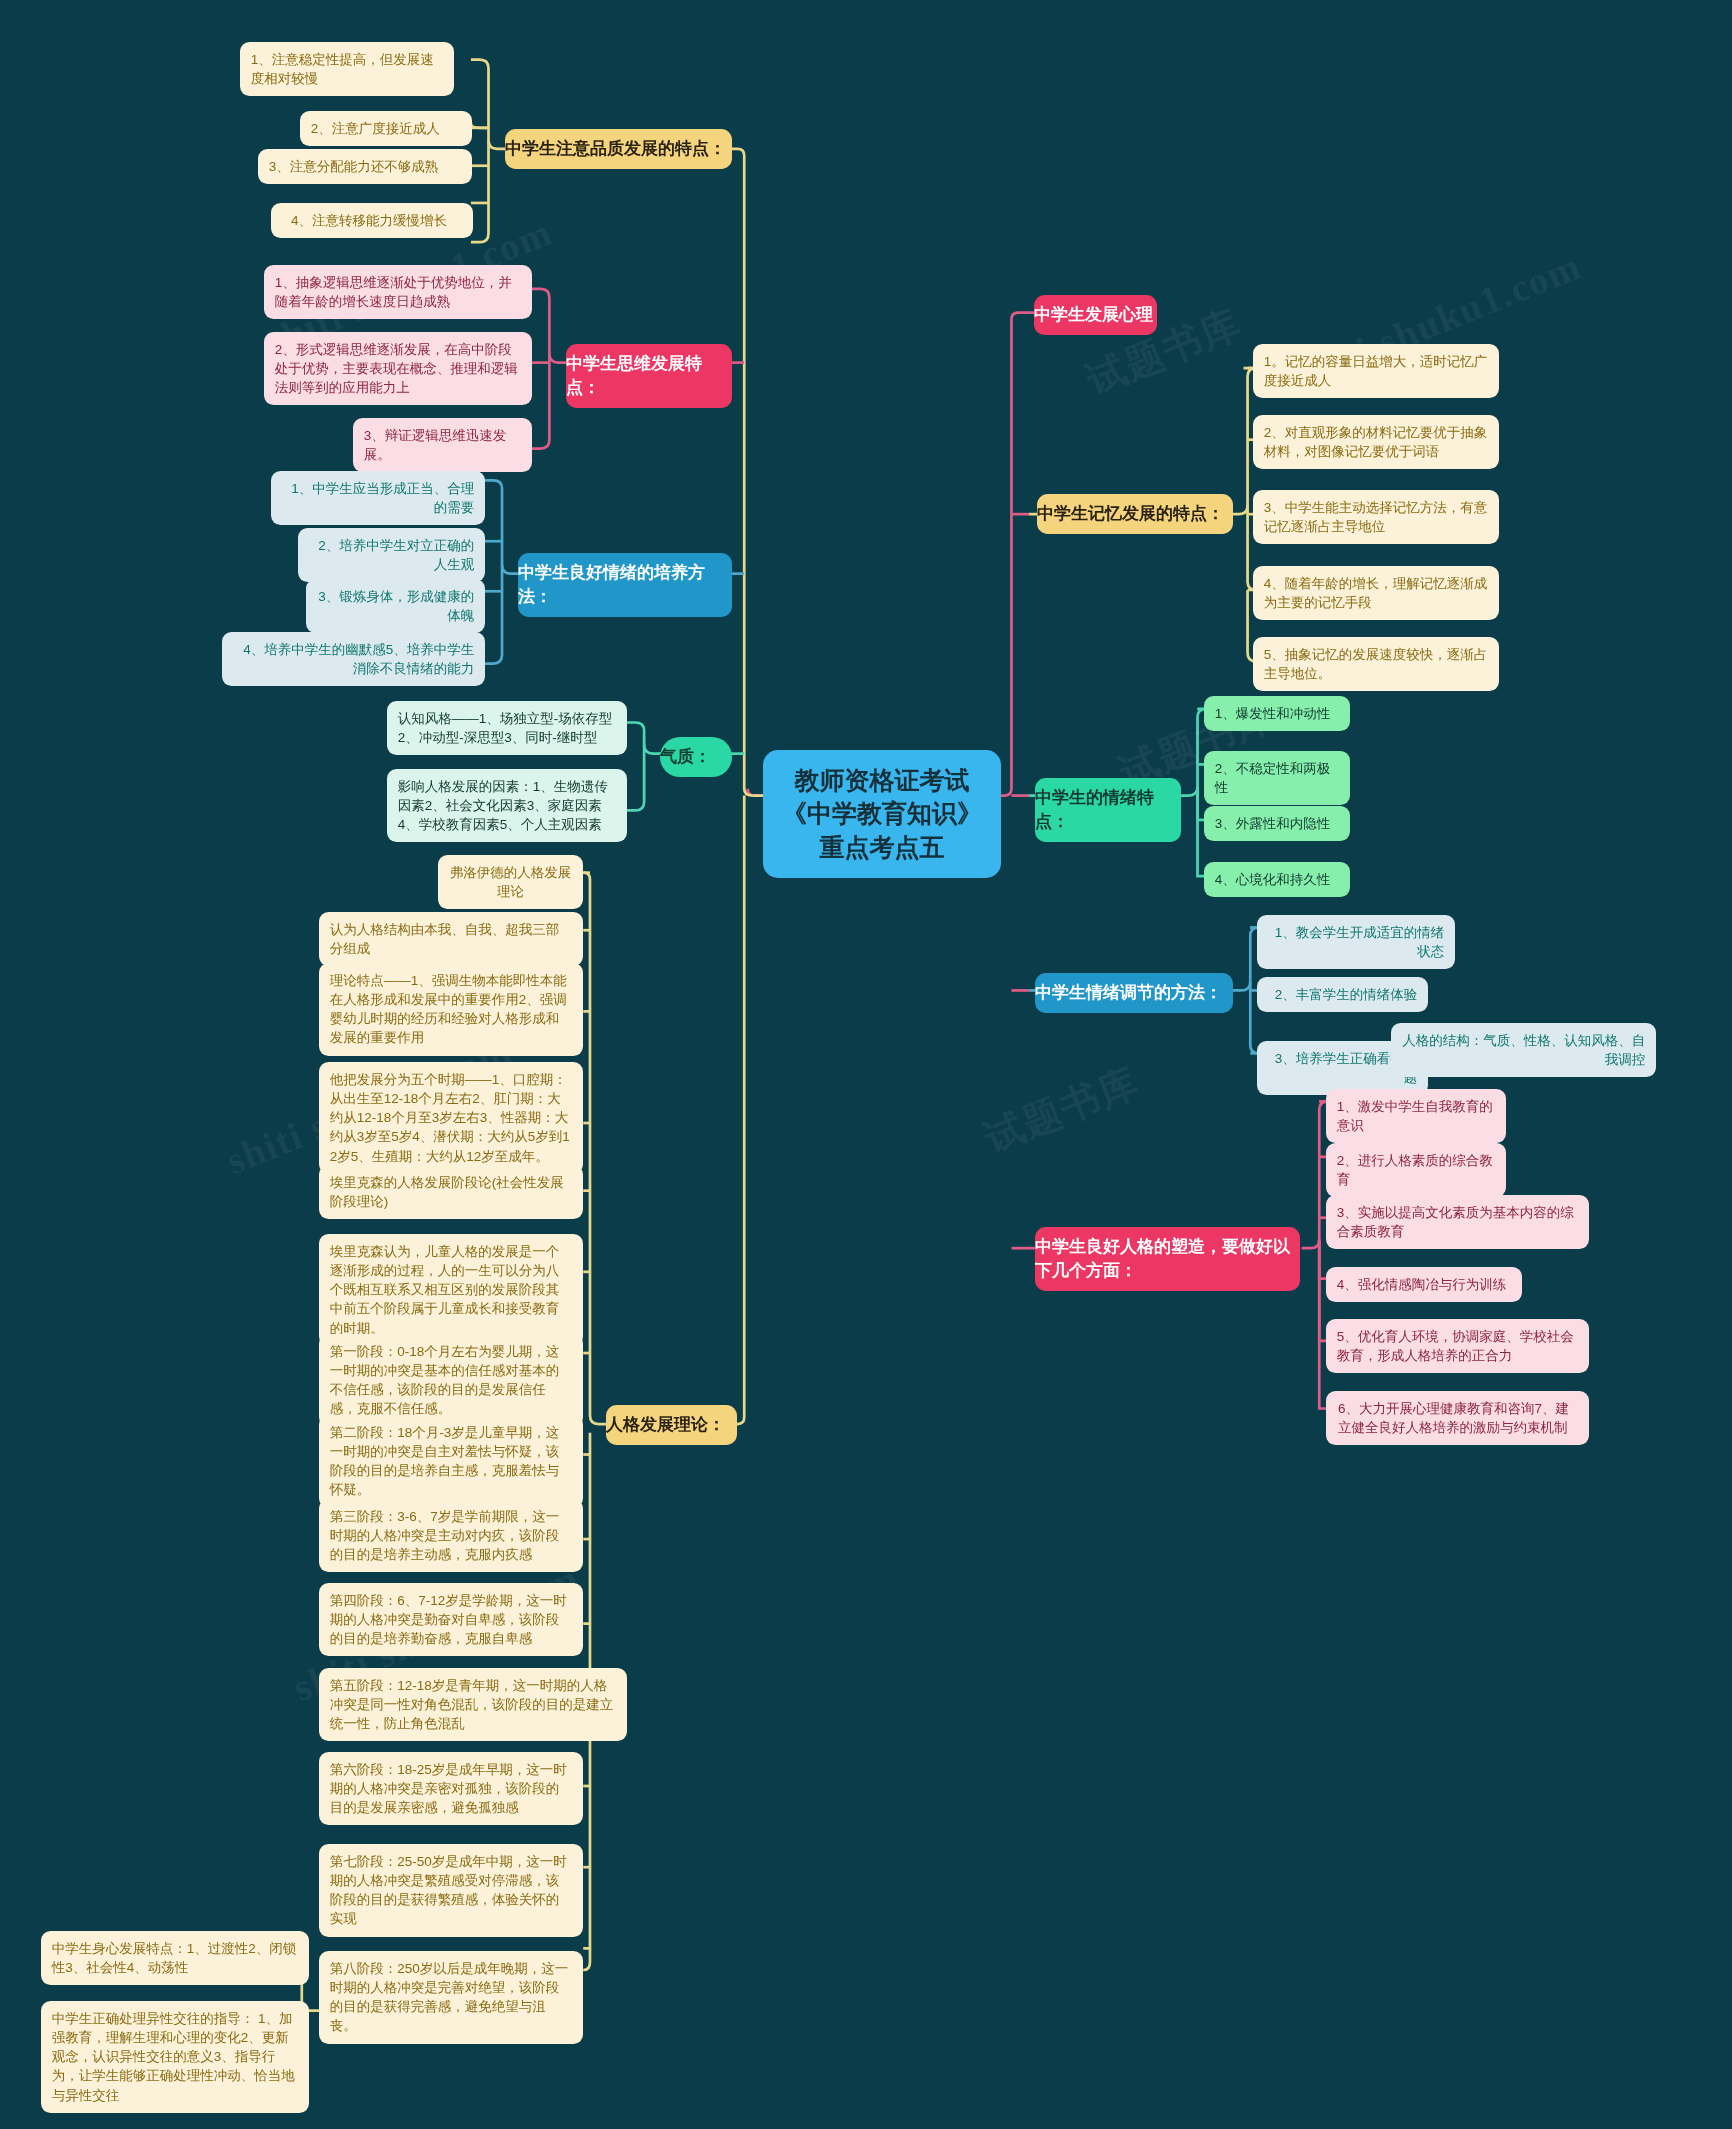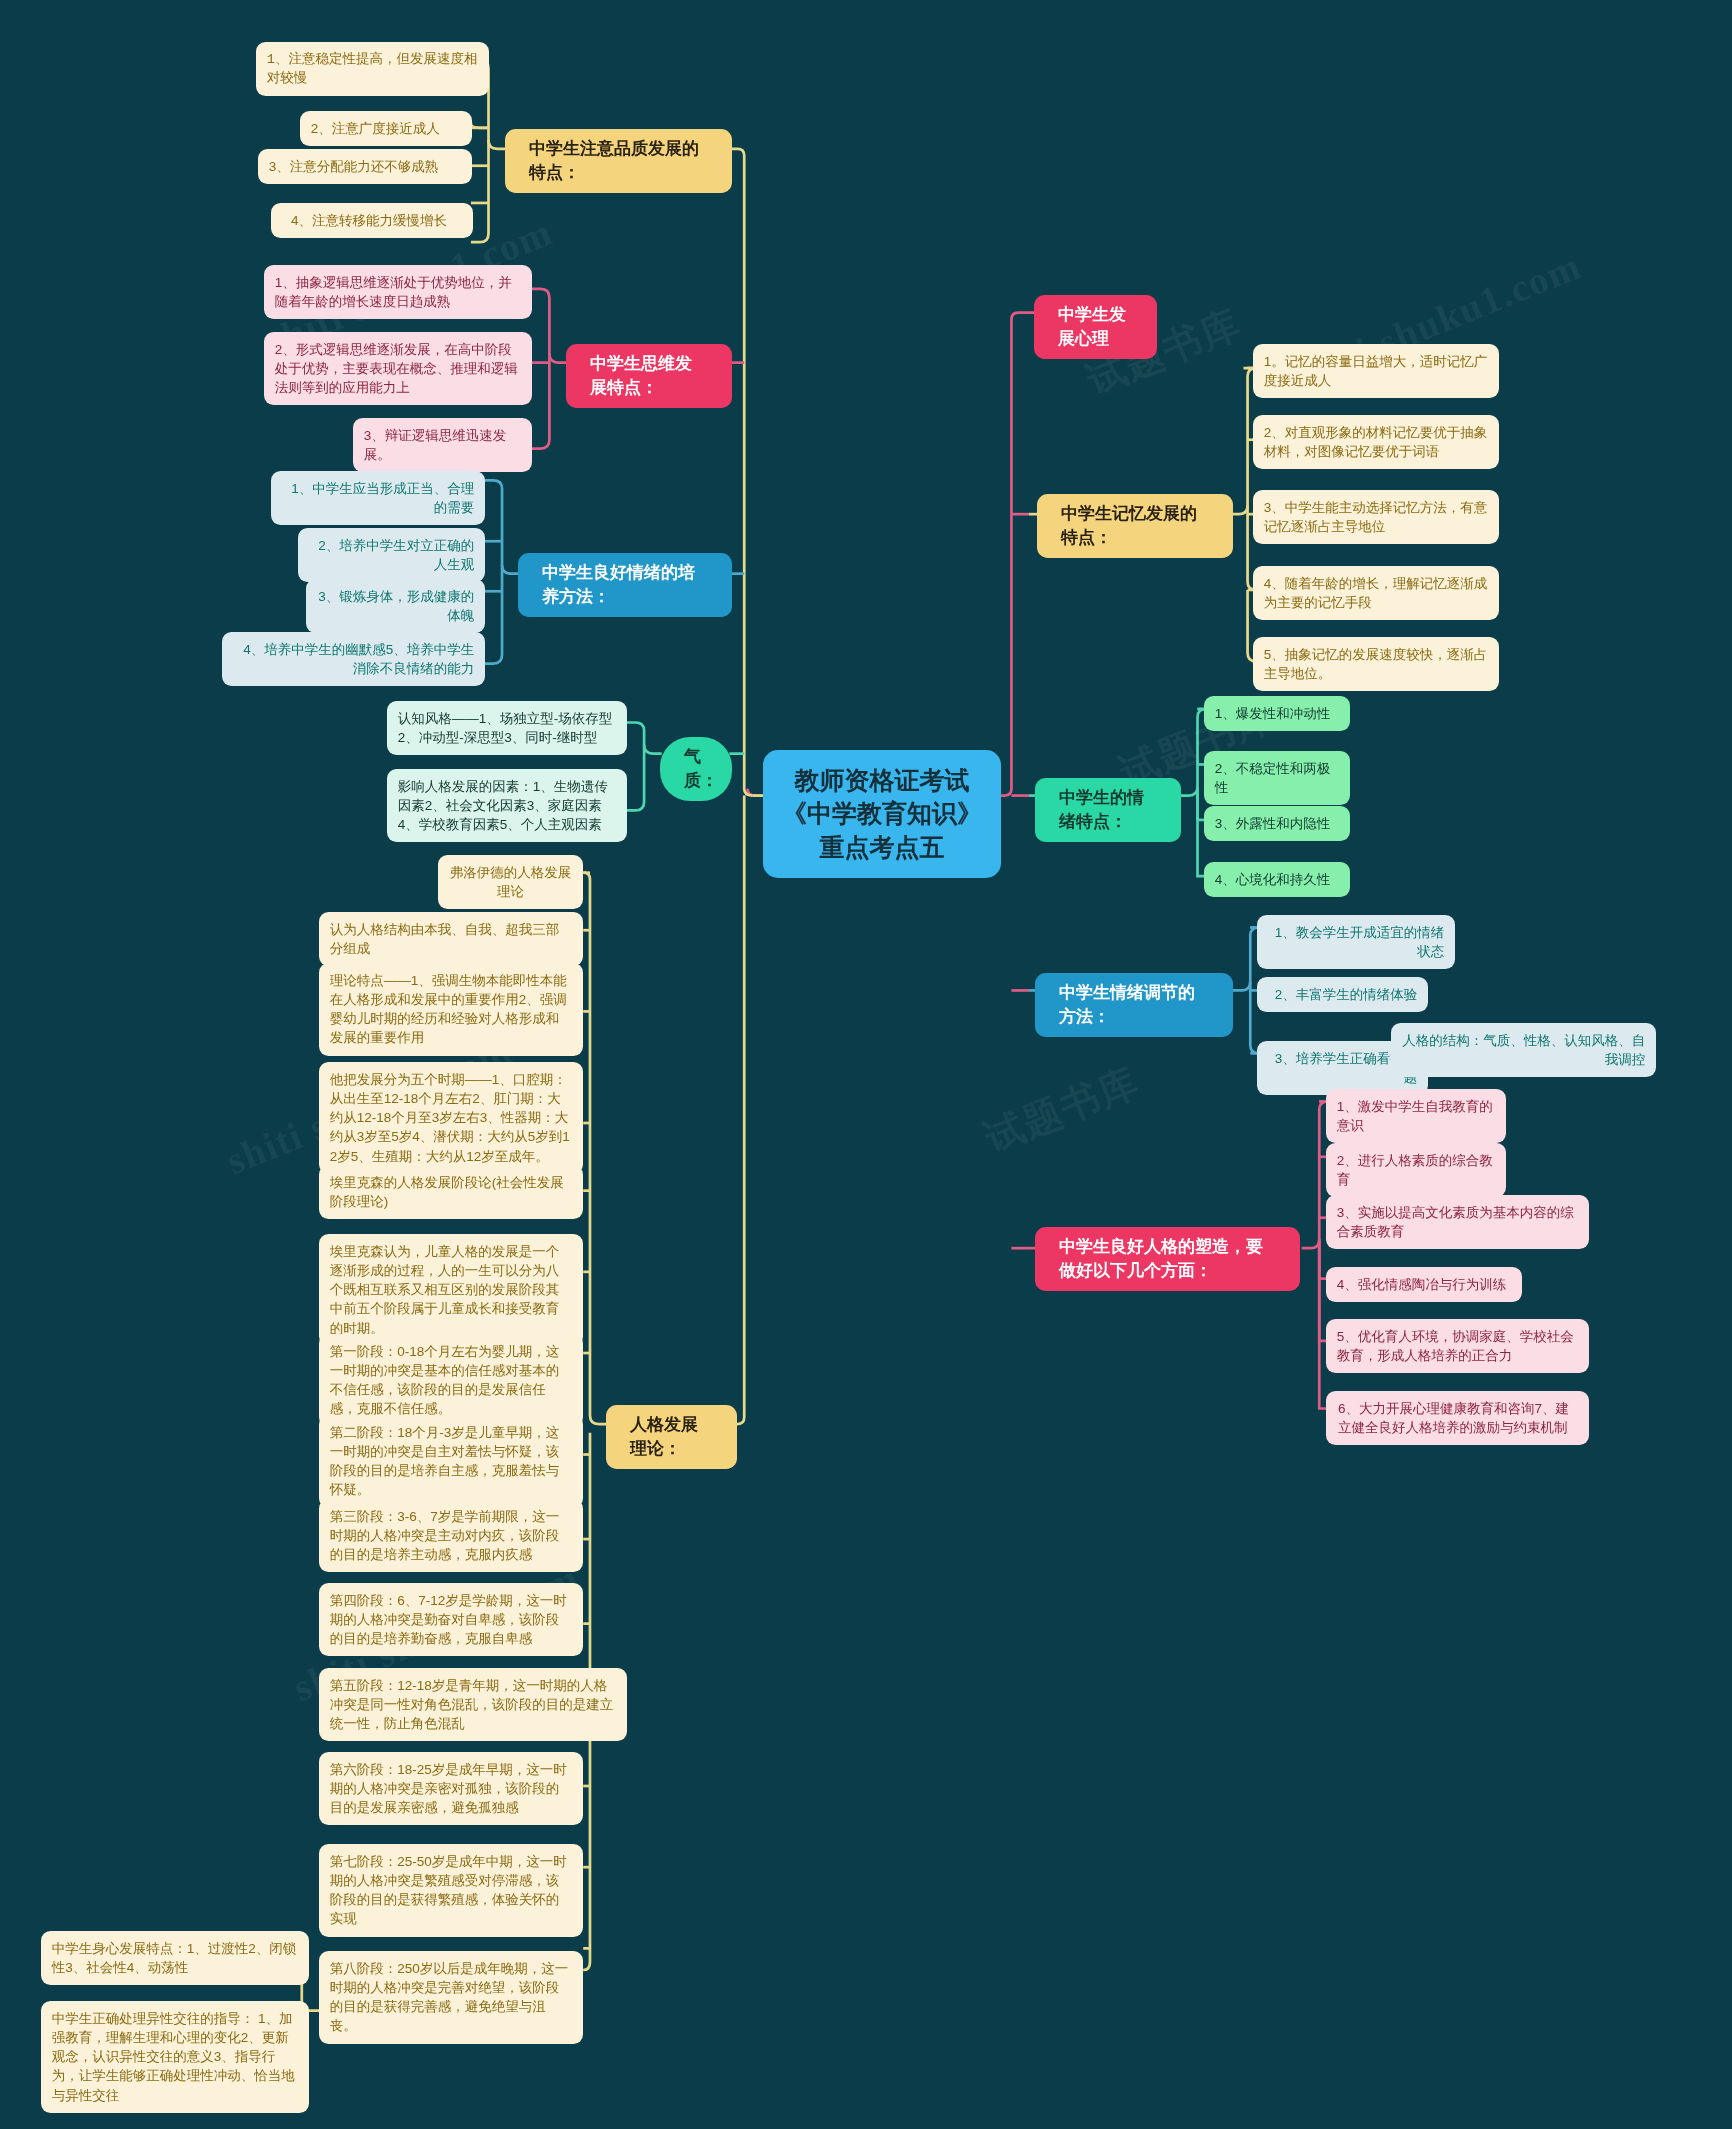--- a/index.html
+++ b/index.html
@@ -5,21 +5,21 @@
   html,body{margin:0;padding:0;background:#0b3c4a;}
   body{font-family:"Liberation Sans","DejaVu Sans",sans-serif;}
   #root{position:relative;width:1732px;height:2129px;background:#0b3c4a;overflow:hidden;}
   svg#wires{position:absolute;left:0;top:0;width:1732px;height:2129px;pointer-events:none;}
   .node{position:absolute;box-sizing:border-box;border-radius:9.5px;padding:8px 10.8px;
         line-height:1.42;white-space:pre-wrap;word-break:break-all;z-index:2;}
   
   .central{background:#3ab6ef;color:#14303a;font-size:25px;font-weight:700;text-align:center;
            border-radius:15px;line-height:1.34;padding:13.5px 12px;}
   
-  .topic{font-size:17px;font-weight:700;border-radius:10.8px;padding:8px 24px;}
+  .topic{font-size:17px;font-weight:700;border-radius:10.8px;padding:8px 0;}
   .topic.yellow{background:#f5d47e;color:#2a2210;}
   .topic.pink{background:#ec3764;color:#ffffff;}
   .topic.blue{background:#2196c8;color:#ffffff;}
   .topic.green{background:#2ad8a5;color:#123a30;}
   .topic.deeppink{background:#ec3764;color:#ffffff;}
   
   .leaf{font-size:13.5px;}
   .leaf.cream{background:#fbf2d9;color:#8a6a12;}
   .leaf.pinkl{background:#fbdde5;color:#8c2542;}
   .leaf.bluel{background:#dceaf0;color:#0f766e;text-align:right;}
@@ -144,21 +144,21 @@
   <div class="wm" style="left:284px;top:1610px;">shiti shuku1.com</div>
   <div class="wm" style="left:1116px;top:717px;">试题书库</div>
   <div class="wm" style="left:1286px;top:298px;">shiti shuku1.com</div>
 
   <div class="node central" style="left:763px;top:750px;width:238px;">教师资格证考试《中学教育知识》重点考点五</div>
 
   <div class="node topic deeppink" style="left:1034px;top:295px;width:123px;">中学生发展心理</div>
 
   <div class="node topic yellow" style="left:505px;top:129px;width:227px;">中学生注意品质发展的特点：</div>
 
-  <div class="node leaf cream" style="left:256px;top:42px;width:233px;font-family:Liberation Mono, monospace;">1、注意稳定性提高，但发展速度相对较慢</div>
+  <div class="node leaf cream" style="left:240px;top:42px;width:214px;">1、注意稳定性提高，但发展速度相对较慢</div>
   <div class="node leaf cream" style="left:300px;top:111px;width:172px;">2、注意广度接近成人</div>
   <div class="node leaf cream" style="left:258px;top:149px;width:214px;">3、注意分配能力还不够成熟</div>
   <div class="node leaf cream" style="left:271px;top:203px;width:202px;padding-left:20px;">4、注意转移能力缓慢增长</div>
 
   <div class="node topic pink" style="left:566px;top:344px;width:166px;">中学生思维发展特点：</div>
 
   <div class="node leaf pinkl" style="left:264px;top:265px;width:268px;">1、抽象逻辑思维逐渐处于优势地位，并随着年龄的增长速度日趋成熟</div>
   <div class="node leaf pinkl" style="left:264px;top:332px;width:268px;">2、形式逻辑思维逐渐发展，在高中阶段处于优势，主要表现在概念、推理和逻辑法则等到的应用能力上</div>
   <div class="node leaf pinkl" style="left:353px;top:418px;width:179px;">3、辩证逻辑思维迅速发展。</div>
 

